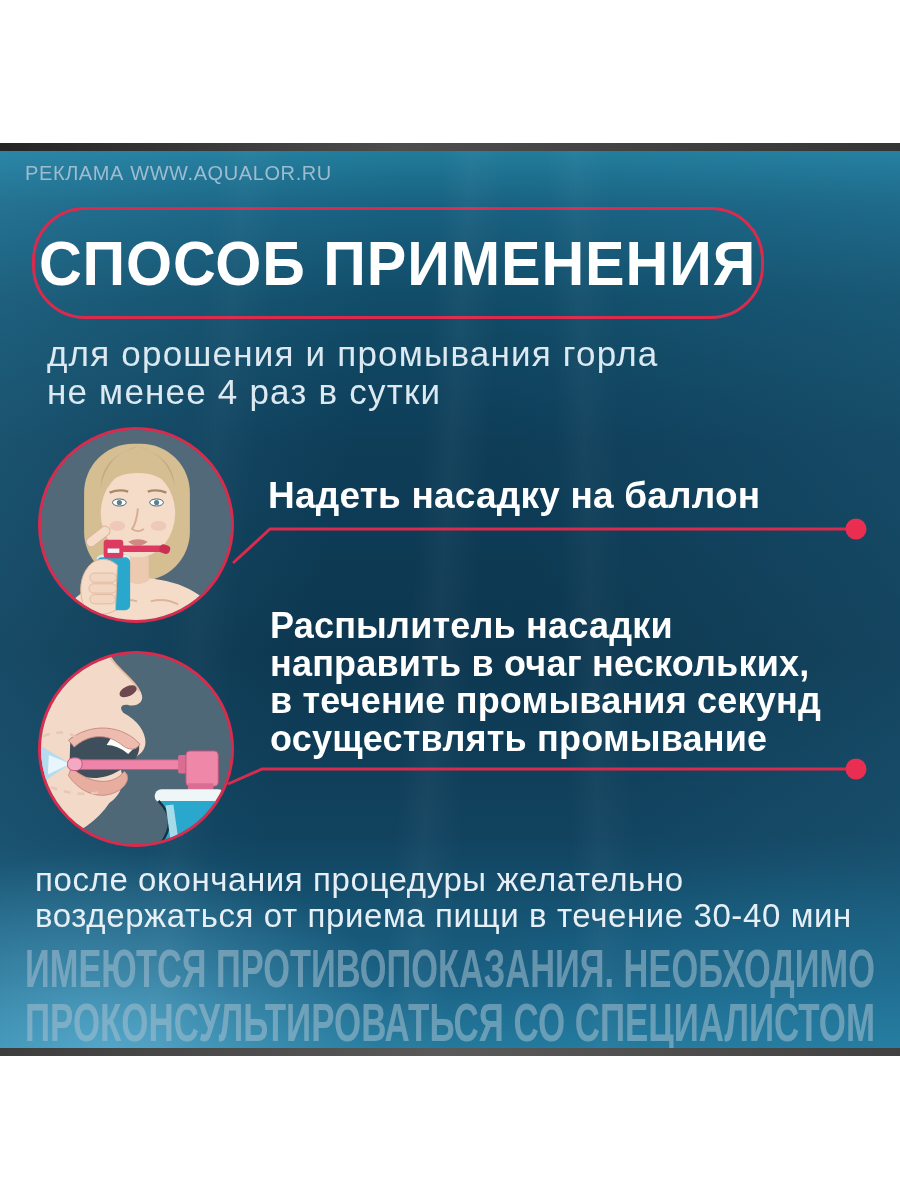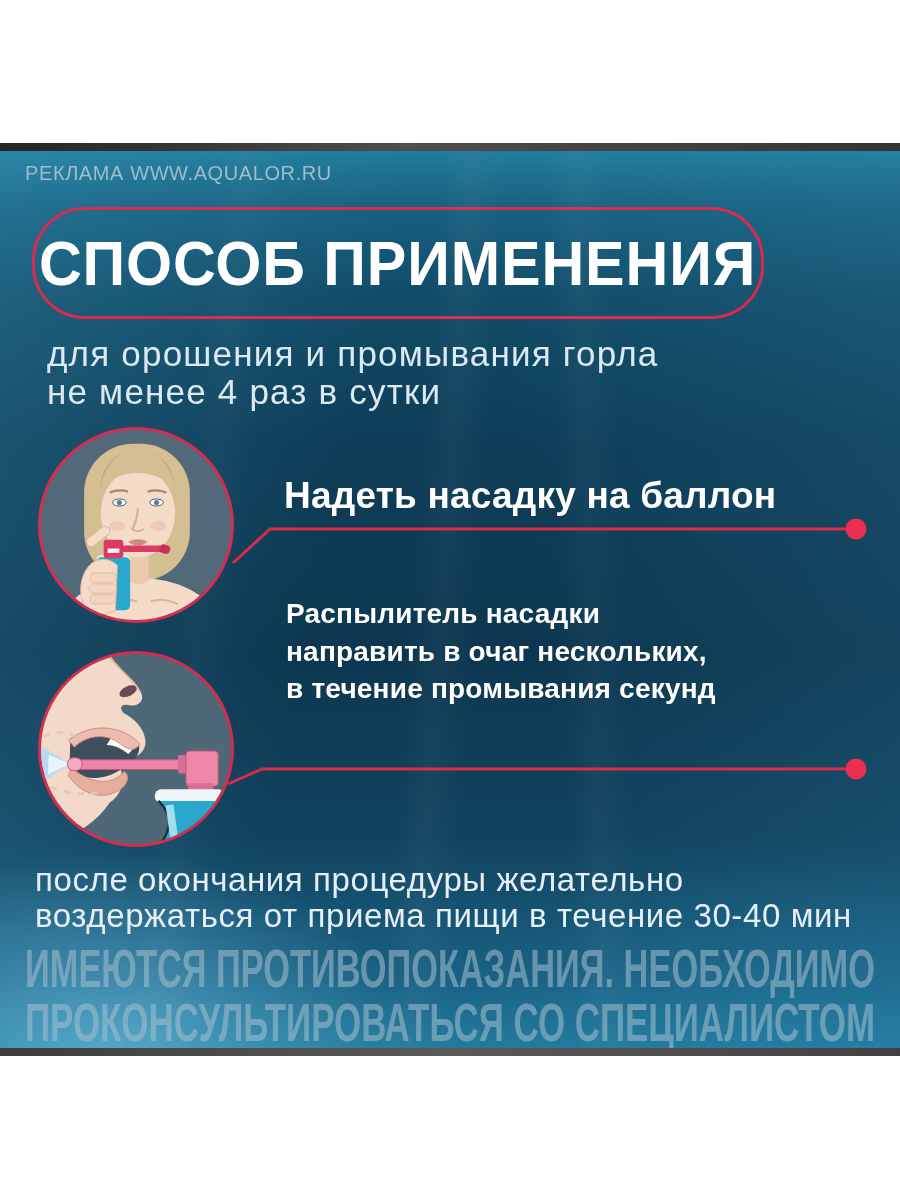--- a/index.html
+++ b/index.html
@@ -49,24 +49,24 @@
   }
   .step-circle{
     position:absolute;left:38px;width:196px;height:196px;border-radius:50%;
     border:3px solid #d92b4d;box-sizing:border-box;overflow:hidden;z-index:3;
     background:#52697a;
   }
   .step-circle svg{display:block;width:100%;height:100%;}
   #circle1{top:284px;}
   #circle2{top:508px;}
   .step-text{
-    position:absolute;color:#ffffff;font-weight:700;letter-spacing:.2px;z-index:4;margin-left:16px;
+    position:absolute;color:#ffffff;font-weight:700;letter-spacing:.2px;z-index:4;
   }
   #step1-text{left:268px;top:333px;font-size:37px;line-height:40px;}
-  #step2-text{left:270px;top:452px;font-size:28px;line-height:37.5px;}
+  #step2-text{left:270px;top:464px;font-size:36px;line-height:37.5px;}
   .connector-svg{position:absolute;left:0;top:0;z-index:2;}
   .footer-note{
     position:absolute;left:35px;top:719px;
     color:#e6eff5;font-size:33px;font-weight:400;letter-spacing:.6px;line-height:36px;
   }
   .disclaimer{position:absolute;left:25px;top:794px;z-index:4;}
   .disclaimer text{
     font-family:"Liberation Sans",sans-serif;font-weight:700;
     fill:#a6c0d0;fill-opacity:.55;font-size:54px;
   }
@@ -184,20 +184,21 @@
   </div>
 
   <div class="step-text" id="step1-text">
     <div>Надеть насадку на баллон</div>
   </div>
 
   <div class="step-text" id="step2-text">
     <div>Распылитель насадки</div>
     <div>направить в очаг нескольких,</div>
     <div>в течение промывания секунд</div>
+    <div>осуществлять промывание</div>
   </div>
 
   <div class="footer-note">
     <div>после окончания процедуры желательно</div>
     <div>воздержаться от приема пищи в течение 30-40 мин</div>
   </div>
 
   <svg class="disclaimer" width="850" height="118">
     <text x="0" y="50" textLength="850" lengthAdjust="spacingAndGlyphs">ИМЕЮТСЯ ПРОТИВОПОКАЗАНИЯ. НЕОБХОДИМО</text>
     <text x="0" y="104" textLength="850" lengthAdjust="spacingAndGlyphs">ПРОКОНСУЛЬТИРОВАТЬСЯ СО СПЕЦИАЛИСТОМ</text>

